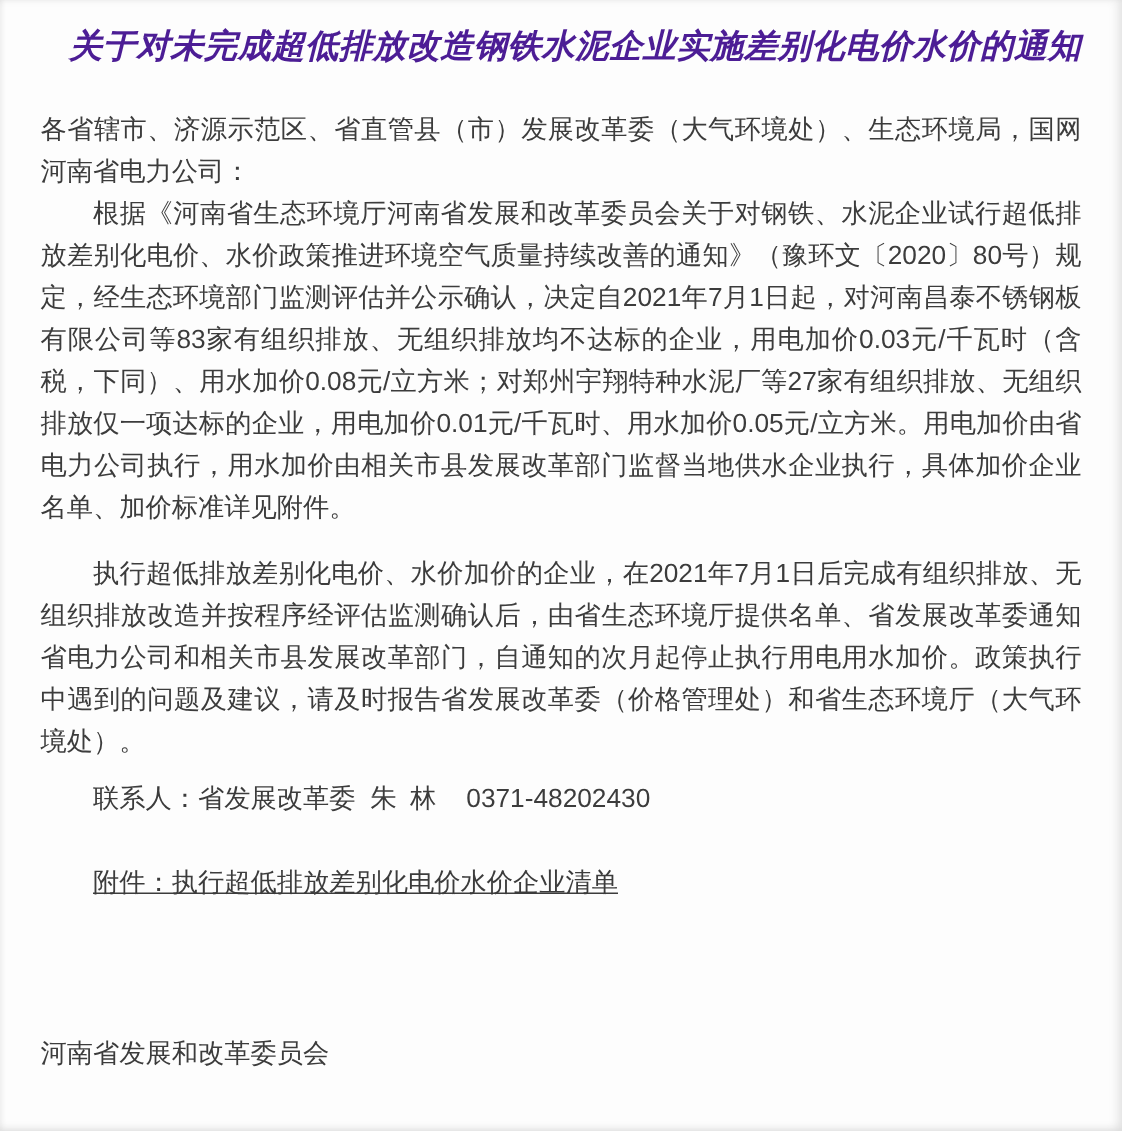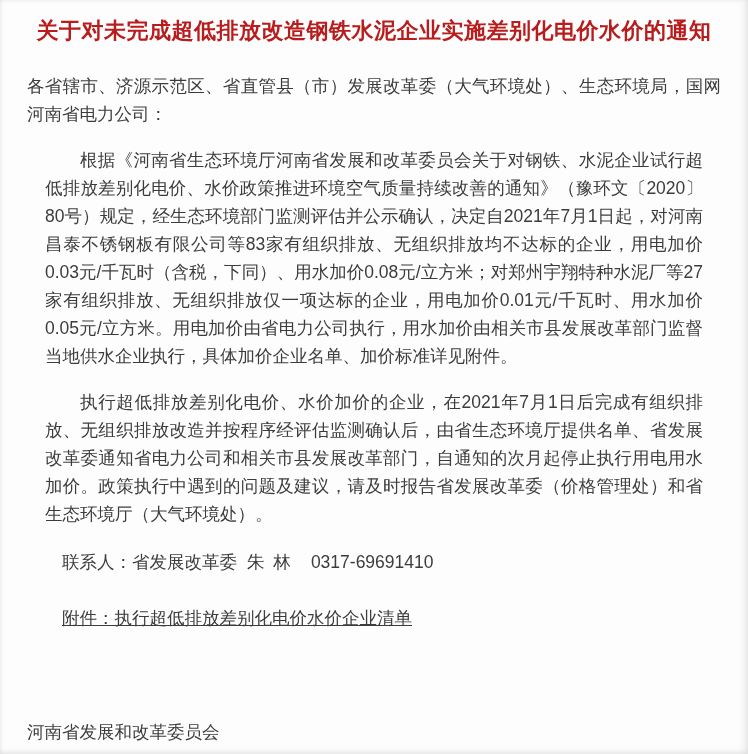--- a/index.html
+++ b/index.html
@@ -18,32 +18,33 @@
     box-shadow: inset -4px 0 6px rgba(0,0,0,0.07), inset 0 -3px 5px rgba(0,0,0,0.05), inset 2px 0 3px rgba(0,0,0,0.03);
   }
   .content {
     padding: 14px 27px 0 27px;
   }
   .doc-title {
     margin: 2px 0 0 0;
     font-size: 22px;
     line-height: 30px;
     font-weight: 700;
-    text-align: center;
-    color: #b91c1c;
+    text-align: right;
+    color: #4c1d95;
     letter-spacing: 0.5px;
+    font-style: italic;
   }
   .salutation {
     margin-top: 26px;
     font-size: 17.5px;
     line-height: 28px;
     text-align: justify;
   }
   .body-para {
-    margin: 18px;
+    margin: 0;
     font-size: 17.5px;
     line-height: 28px;
     text-align: justify;
     text-indent: 2em;
   }
   .body-para.second {
     margin-top: 16px;
   }
   .contact-block {
     margin-top: 8px;
@@ -82,21 +83,21 @@
     <h1 class="doc-title">关于对未完成超低排放改造钢铁水泥企业实施差别化电价水价的通知</h1>
 
     <div class="salutation">各省辖市、济源示范区、省直管县（市）发展改革委（大气环境处）、生态环境局，国网河南省电力公司：</div>
 
     <p class="body-para">根据《河南省生态环境厅河南省发展和改革委员会关于对钢铁、水泥企业试行超低排放差别化电价、水价政策推进环境空气质量持续改善的通知》（豫环文〔2020〕80号）规定，经生态环境部门监测评估并公示确认，决定自2021年7月1日起，对河南昌泰不锈钢板有限公司等83家有组织排放、无组织排放均不达标的企业，用电加价0.03元/千瓦时（含税，下同）、用水加价0.08元/立方米；对郑州宇翔特种水泥厂等27家有组织排放、无组织排放仅一项达标的企业，用电加价0.01元/千瓦时、用水加价0.05元/立方米。用电加价由省电力公司执行，用水加价由相关市县发展改革部门监督当地供水企业执行，具体加价企业名单、加价标准详见附件。</p>
 
     <p class="body-para second">执行超低排放差别化电价、水价加价的企业，在2021年7月1日后完成有组织排放、无组织排放改造并按程序经评估监测确认后，由省生态环境厅提供名单、省发展改革委通知省电力公司和相关市县发展改革部门，自通知的次月起停止执行用电用水加价。政策执行中遇到的问题及建议，请及时报告省发展改革委（价格管理处）和省生态环境厅（大气环境处）。</p>
 
     <div class="contact-block">
       <div class="contact-line first">
-        <span>联系人：</span><span>省发展改革委</span><span class="contact-name">朱 林</span><span class="contact-phone">0317-69691410</span>
+        <span>联系人：</span><span>省发展改革委</span><span class="contact-name">朱 林</span><span class="contact-phone">0371-48202430</span>
       </div>
     </div>
 
     <div class="attachment-line">附件：执行超低排放差别化电价水价企业清单</div>
 
     <div class="signature-line">
       <span>河南省发展和改革委员会</span>
     </div>
 
   </div>

